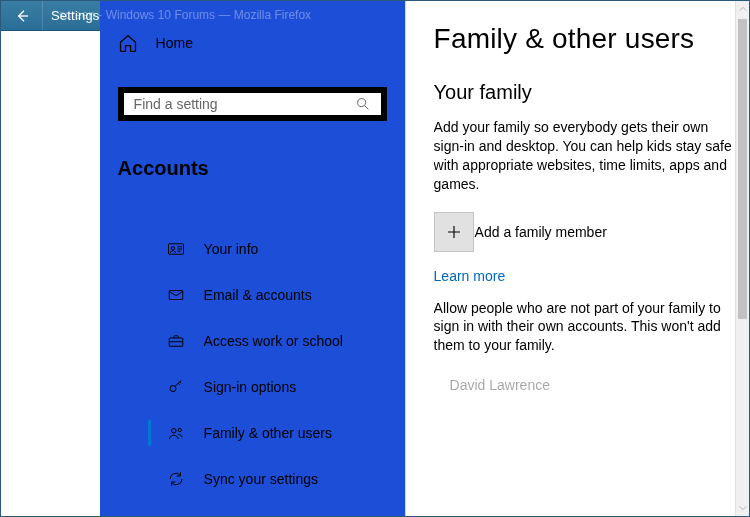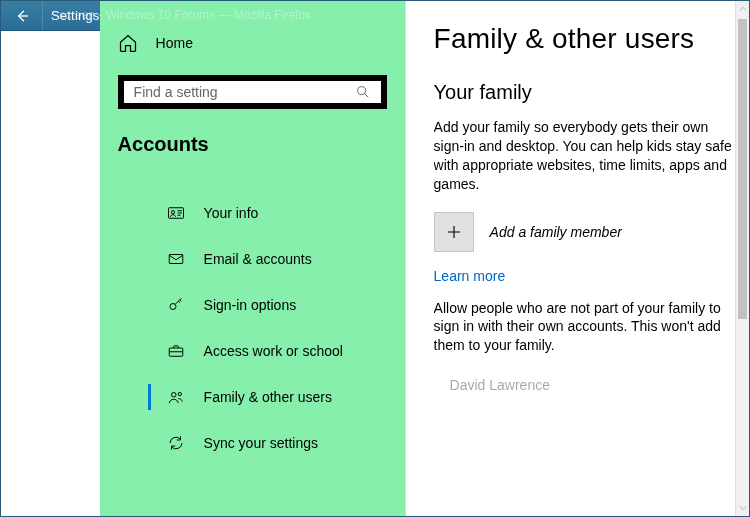--- a/index.html
+++ b/index.html
@@ -11,21 +11,21 @@
   .title-back { width: 42px; height: 30px; display: flex; align-items: center; justify-content: center; border-right: 1px solid rgba(255,255,255,0.15); }
   .title-back svg { width: 16px; height: 16px; }
   .title-text { margin-left: 8px; letter-spacing: 0.2px; }
   .title-behind { position: absolute; left: 58px; top: 7px; color: rgba(255,255,255,0.35); font-size: 12px; white-space: nowrap; pointer-events:none;}
   .title-text-wrap { position: relative; z-index: 2; text-align: center; }
 
   
   .body { flex: 1; display: flex; min-height: 0; }
 
   
-  .sidebar { width: 306px; background: #86efac; border-right: 1px solid #d9d9d9; padding: 22px 0 0 0; display: flex; flex-direction: column; }
+  .sidebar { width: 306px; background: #1d4ed8; border-right: 1px solid #d9d9d9; padding: 22px 0 0 0; display: flex; flex-direction: column; gap: 12px; }
   .home-row { display: flex; align-items: center; padding: 0 18px 0 18px; height: 40px; cursor: default; }
   .home-row .icon { width: 20px; display:flex; justify-content:center; }
   .home-row .label { margin-left: 18px; font-size: 14px; color: #000; }
   .search-wrap { padding: 12px 18px 0 18px; }
   .search { width: 100%; height: 34px; border: 6px solid #000000; background: #fff; display: flex; align-items: center; padding: 0 10px; }
   .search input { flex:1; border:none; outline:none; font-size: 14px; background: transparent; color:#555;}
   .search input::placeholder { color: #666; }
   .search svg { width: 16px; height:16px; opacity:0.6;}
   .section-label { padding: 24px 18px 8px 18px; font-size: 20px; font-weight: 600; color:#000;}
   .nav { margin-top: 26px; padding-left: 48px; }
@@ -37,21 +37,21 @@
 
   
   .main { flex:1; padding: 22px 8px 0 28px; overflow:hidden; position:relative;}
   .main-scroll { height: 100%; overflow-y: hidden; }
   h1 { font-size: 28px; font-weight: 400; color:#000; letter-spacing:0.2px;}
   h2 { font-size: 20px; font-weight: 400; color:#000; margin-top: 26px; }
   .desc { font-size: 14px; color:#000; margin-top: 14px; line-height: 1.35; padding-right: 2px;}
   .add-row { display:flex; align-items:center; margin-top:18px; }
   .add-btn { width:40px; height:40px; background:#e1e1e1; border:1px solid #c4c4c4; display:flex; align-items:center; justify-content:center; }
   .add-btn svg { width:18px; height:18px; }
-  .add-label { margin-left:16px; font-size:14px; color:#000;font-style:italic;}
+  .add-label { margin-left:1px; font-size:14px; color:#000;}
   .link { color:#0067c0; font-size:14px; margin-top:16px; display:inline-block;}
   .user-name { margin-left:16px; font-size:14px; color:#000;}
   .user-row { display:flex; align-items:center; margin-top:18px;}
 
   
   .scrollbar { position:absolute; right:0; top:0; bottom:0; width:14px; background: #f0f0f0; border-left:1px solid #e0e0e0;}
   .scrollbar .arrow { height:16px; display:flex; align-items:center; justify-content:center;}
   .scrollbar .arrow svg{ width:8px;height:8px; opacity:0.5;}
   .scrollbar .thumb { position:absolute; left:2px; right:2px; top:18px; height:300px; background:#c2c2c2;}
 </style>
@@ -113,34 +113,34 @@
               <svg viewBox="0 0 24 24">
                 <rect x="3" y="6" width="18" height="12" rx="1" fill="none" stroke="#000" stroke-width="1.3"></rect>
                 <path d="M3 7l9 6 9-6" fill="none" stroke="#000" stroke-width="1.3"></path>
               </svg>
             </span>
           <span class="label">Email &amp; accounts</span>
         </div>
         <div class="nav-item">
           <span class="icon">
               <svg viewBox="0 0 24 24">
+                <rect x="3" y="8" width="18" height="11" rx="1" fill="none" stroke="#000" stroke-width="1.3"></rect>
+                <path d="M9 8V6a1 1 0 0 1 1-1h4a1 1 0 0 1 1 1v2M3 13h18" fill="none" stroke="#000" stroke-width="1.3"></path>
+              </svg>
+            </span>
+          <span class="label">Access work or school</span>
+        </div>
+        <div class="nav-item">
+          <span class="icon">
+              <svg viewBox="0 0 24 24">
                 <circle cx="8" cy="14" r="4" fill="none" stroke="#000" stroke-width="1.3"></circle>
                 <path d="M11 11l8-8M17 5l2 2M15 7l2 2" stroke="#000" stroke-width="1.3" fill="none"></path>
               </svg>
             </span>
           <span class="label">Sign-in options</span>
-        </div>
-        <div class="nav-item">
-          <span class="icon">
-              <svg viewBox="0 0 24 24">
-                <rect x="3" y="8" width="18" height="11" rx="1" fill="none" stroke="#000" stroke-width="1.3"></rect>
-                <path d="M9 8V6a1 1 0 0 1 1-1h4a1 1 0 0 1 1 1v2M3 13h18" fill="none" stroke="#000" stroke-width="1.3"></path>
-              </svg>
-            </span>
-          <span class="label">Access work or school</span>
         </div>
         <div class="nav-item selected">
           <span class="icon">
               <svg viewBox="0 0 24 24">
                 <circle cx="9" cy="9" r="3" fill="none" stroke="#000" stroke-width="1.3"></circle>
                 <path d="M3 20c.8-3.5 3.3-5 6-5s5.2 1.5 6 5" fill="none" stroke="#000" stroke-width="1.3"></path>
                 <circle cx="17" cy="8" r="2.2" fill="none" stroke="#000" stroke-width="1.3"></circle>
                 <path d="M15 14c2.8 0 4.6 1.5 5.3 4" fill="none" stroke="#000" stroke-width="1.3"></path>
               </svg>
             </span>

